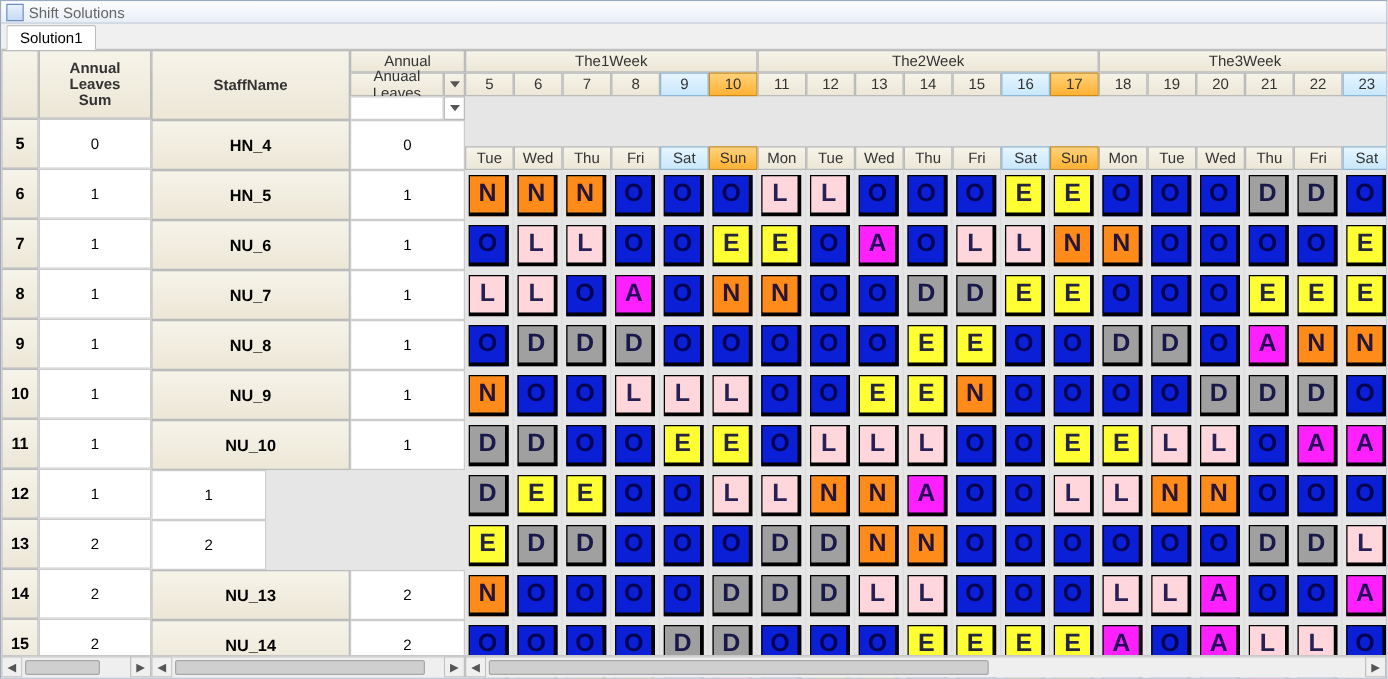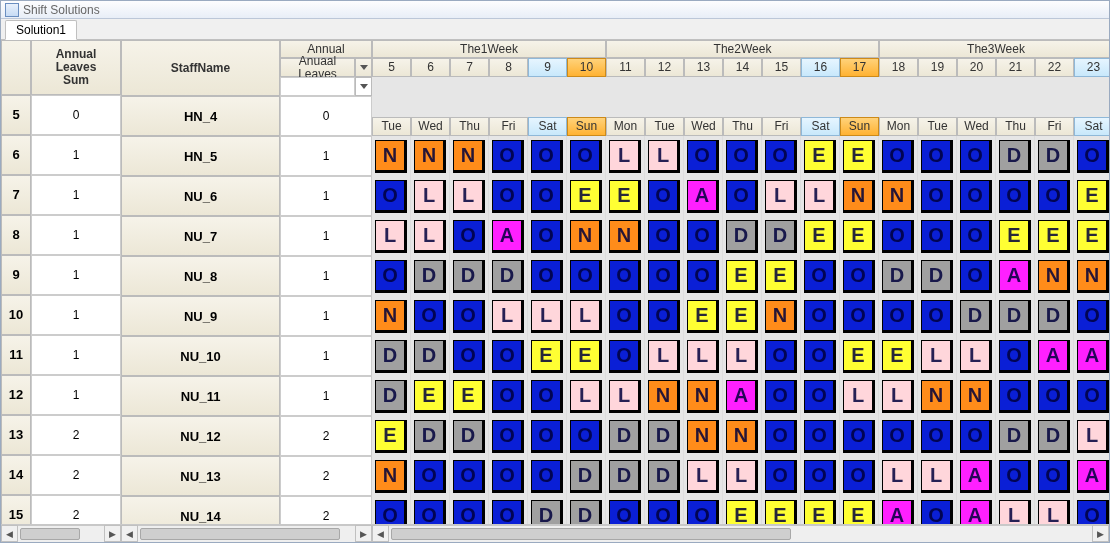--- a/index.html
+++ b/index.html
@@ -310,25 +310,23 @@
           </div>
           <div class="row">
             <div class="rowhdr name">NU_9</div>
             <div class="white-cell leave">1</div>
           </div>
           <div class="row">
             <div class="rowhdr name">NU_10</div>
             <div class="white-cell leave">1</div>
           </div>
           <div class="row">
-            <div class="rowhdr name">NU_11</div>
             <div class="white-cell leave">1</div>
           </div>
           <div class="row">
-            <div class="rowhdr name">NU_12</div>
             <div class="white-cell leave">2</div>
           </div>
           <div class="row">
             <div class="rowhdr name">NU_13</div>
             <div class="white-cell leave">2</div>
           </div>
           <div class="row">
             <div class="rowhdr name">NU_14</div>
             <div class="white-cell leave">2</div>
           </div>

